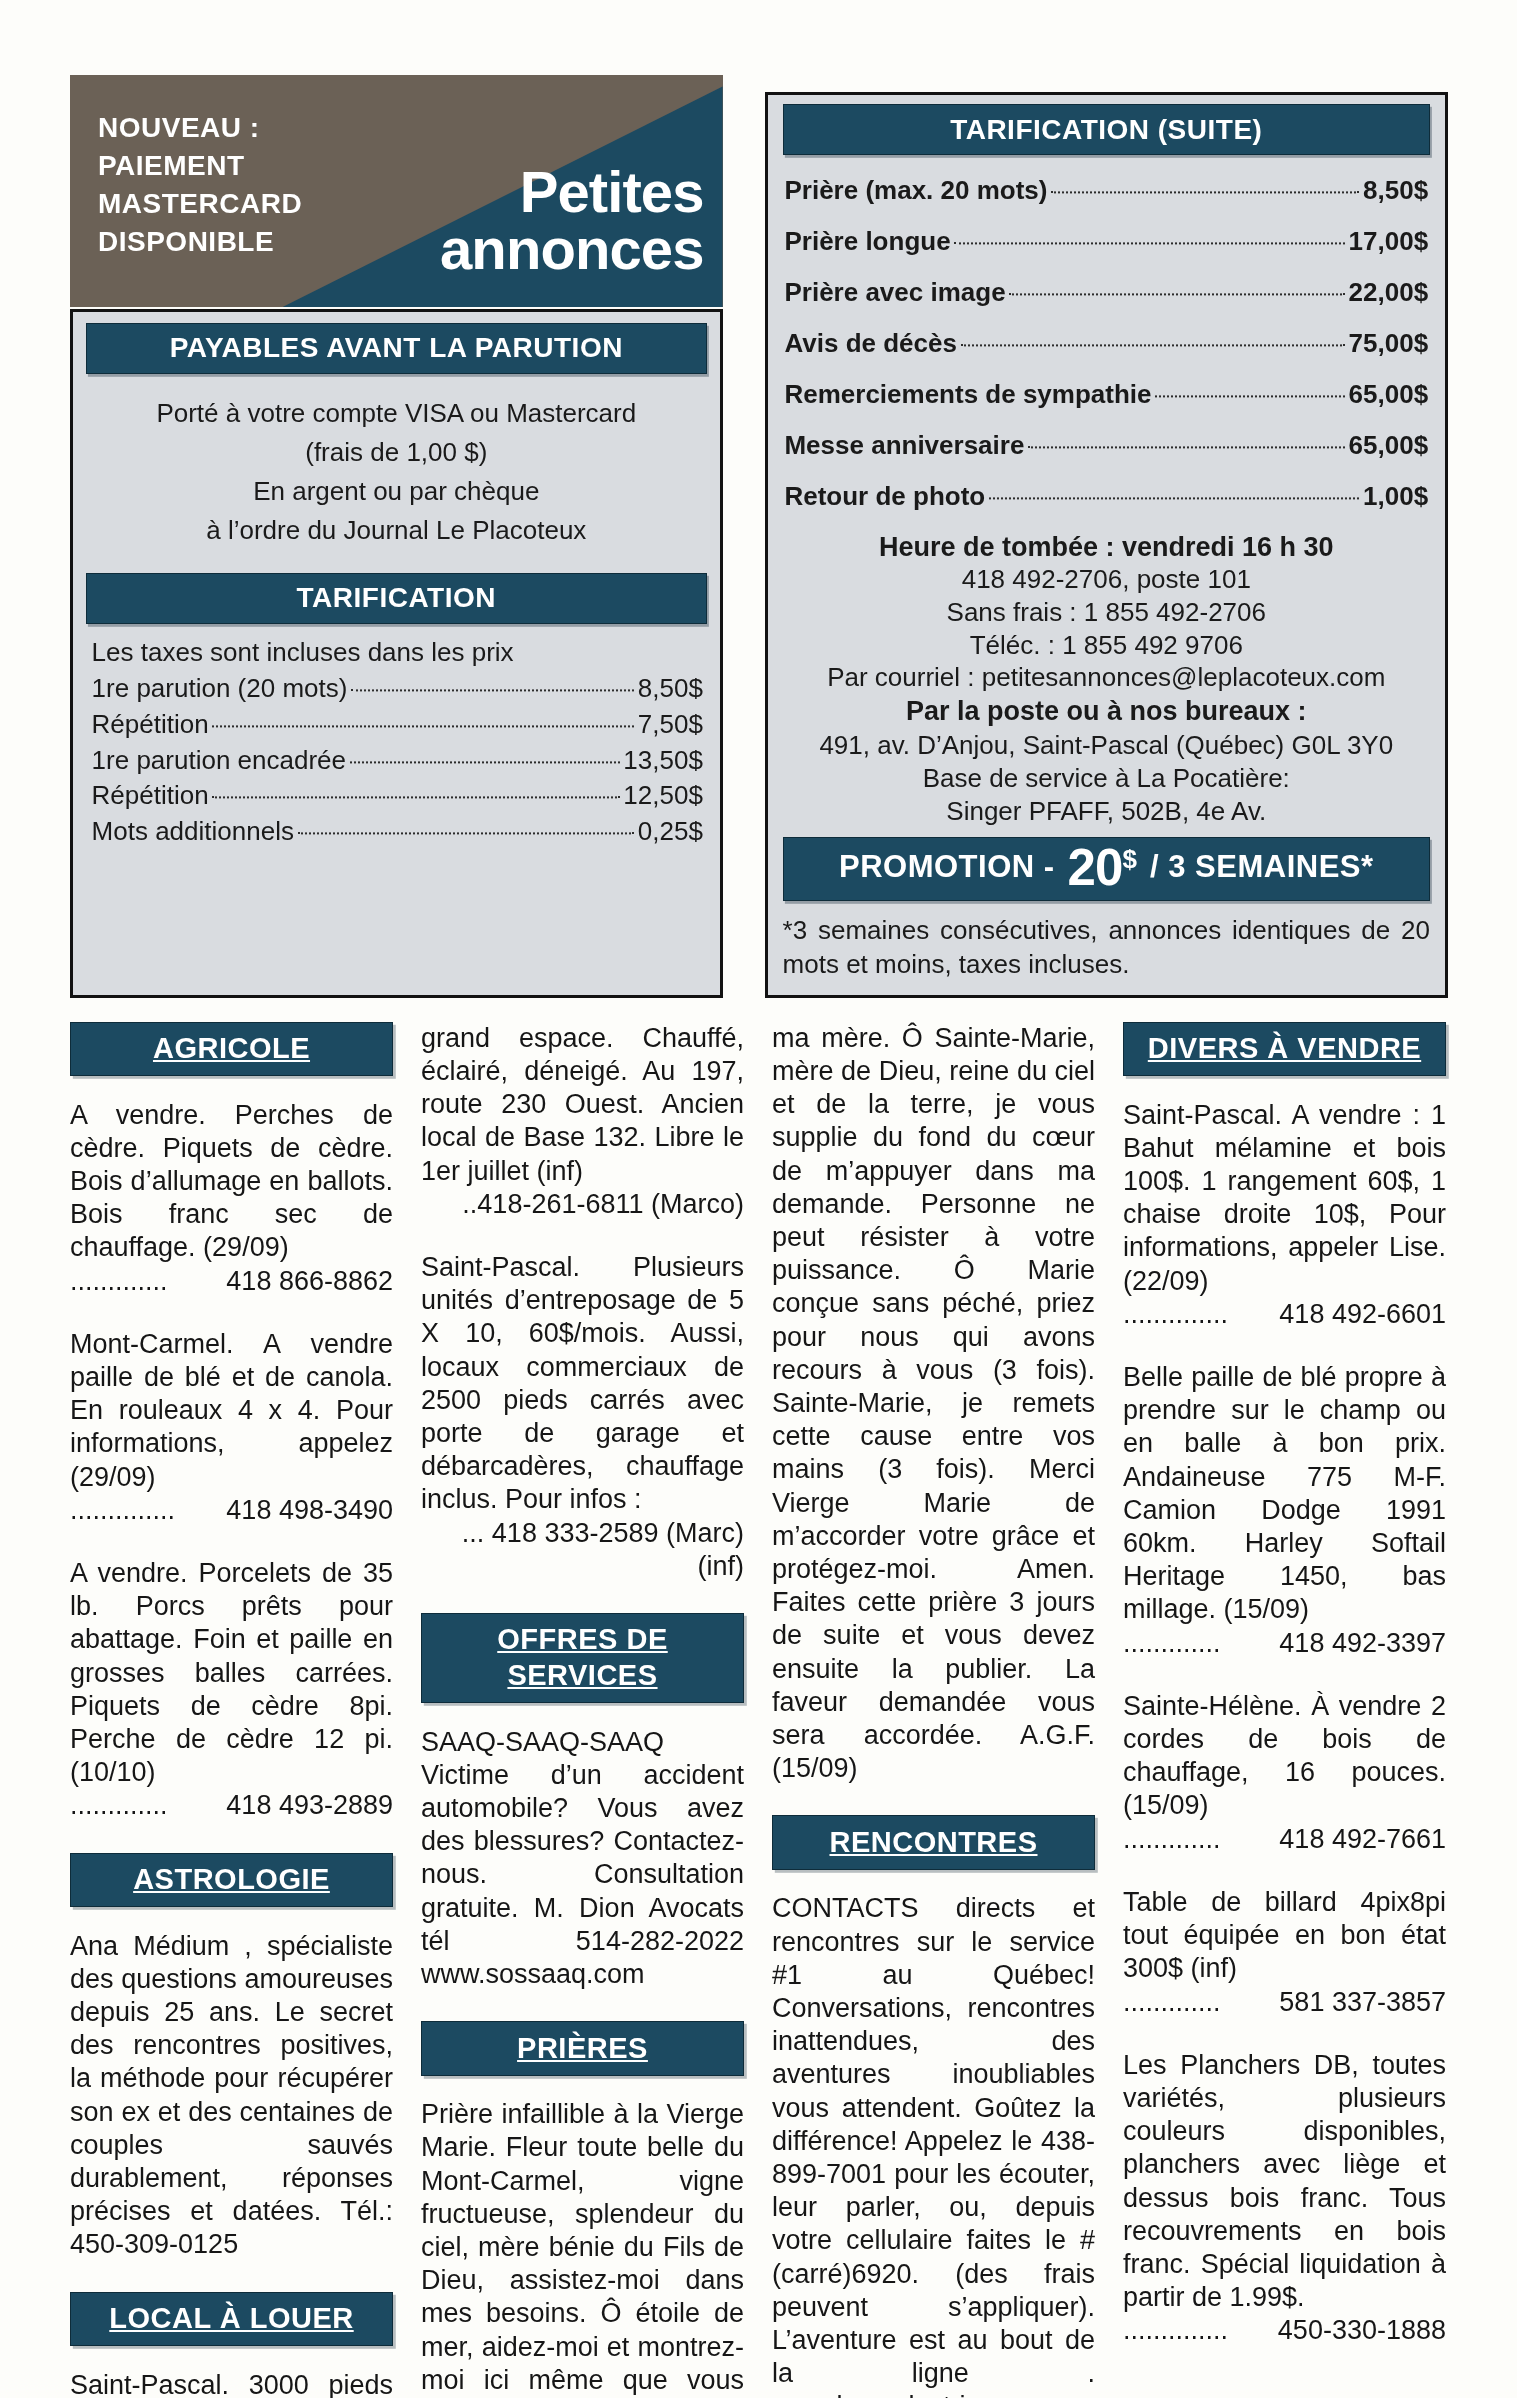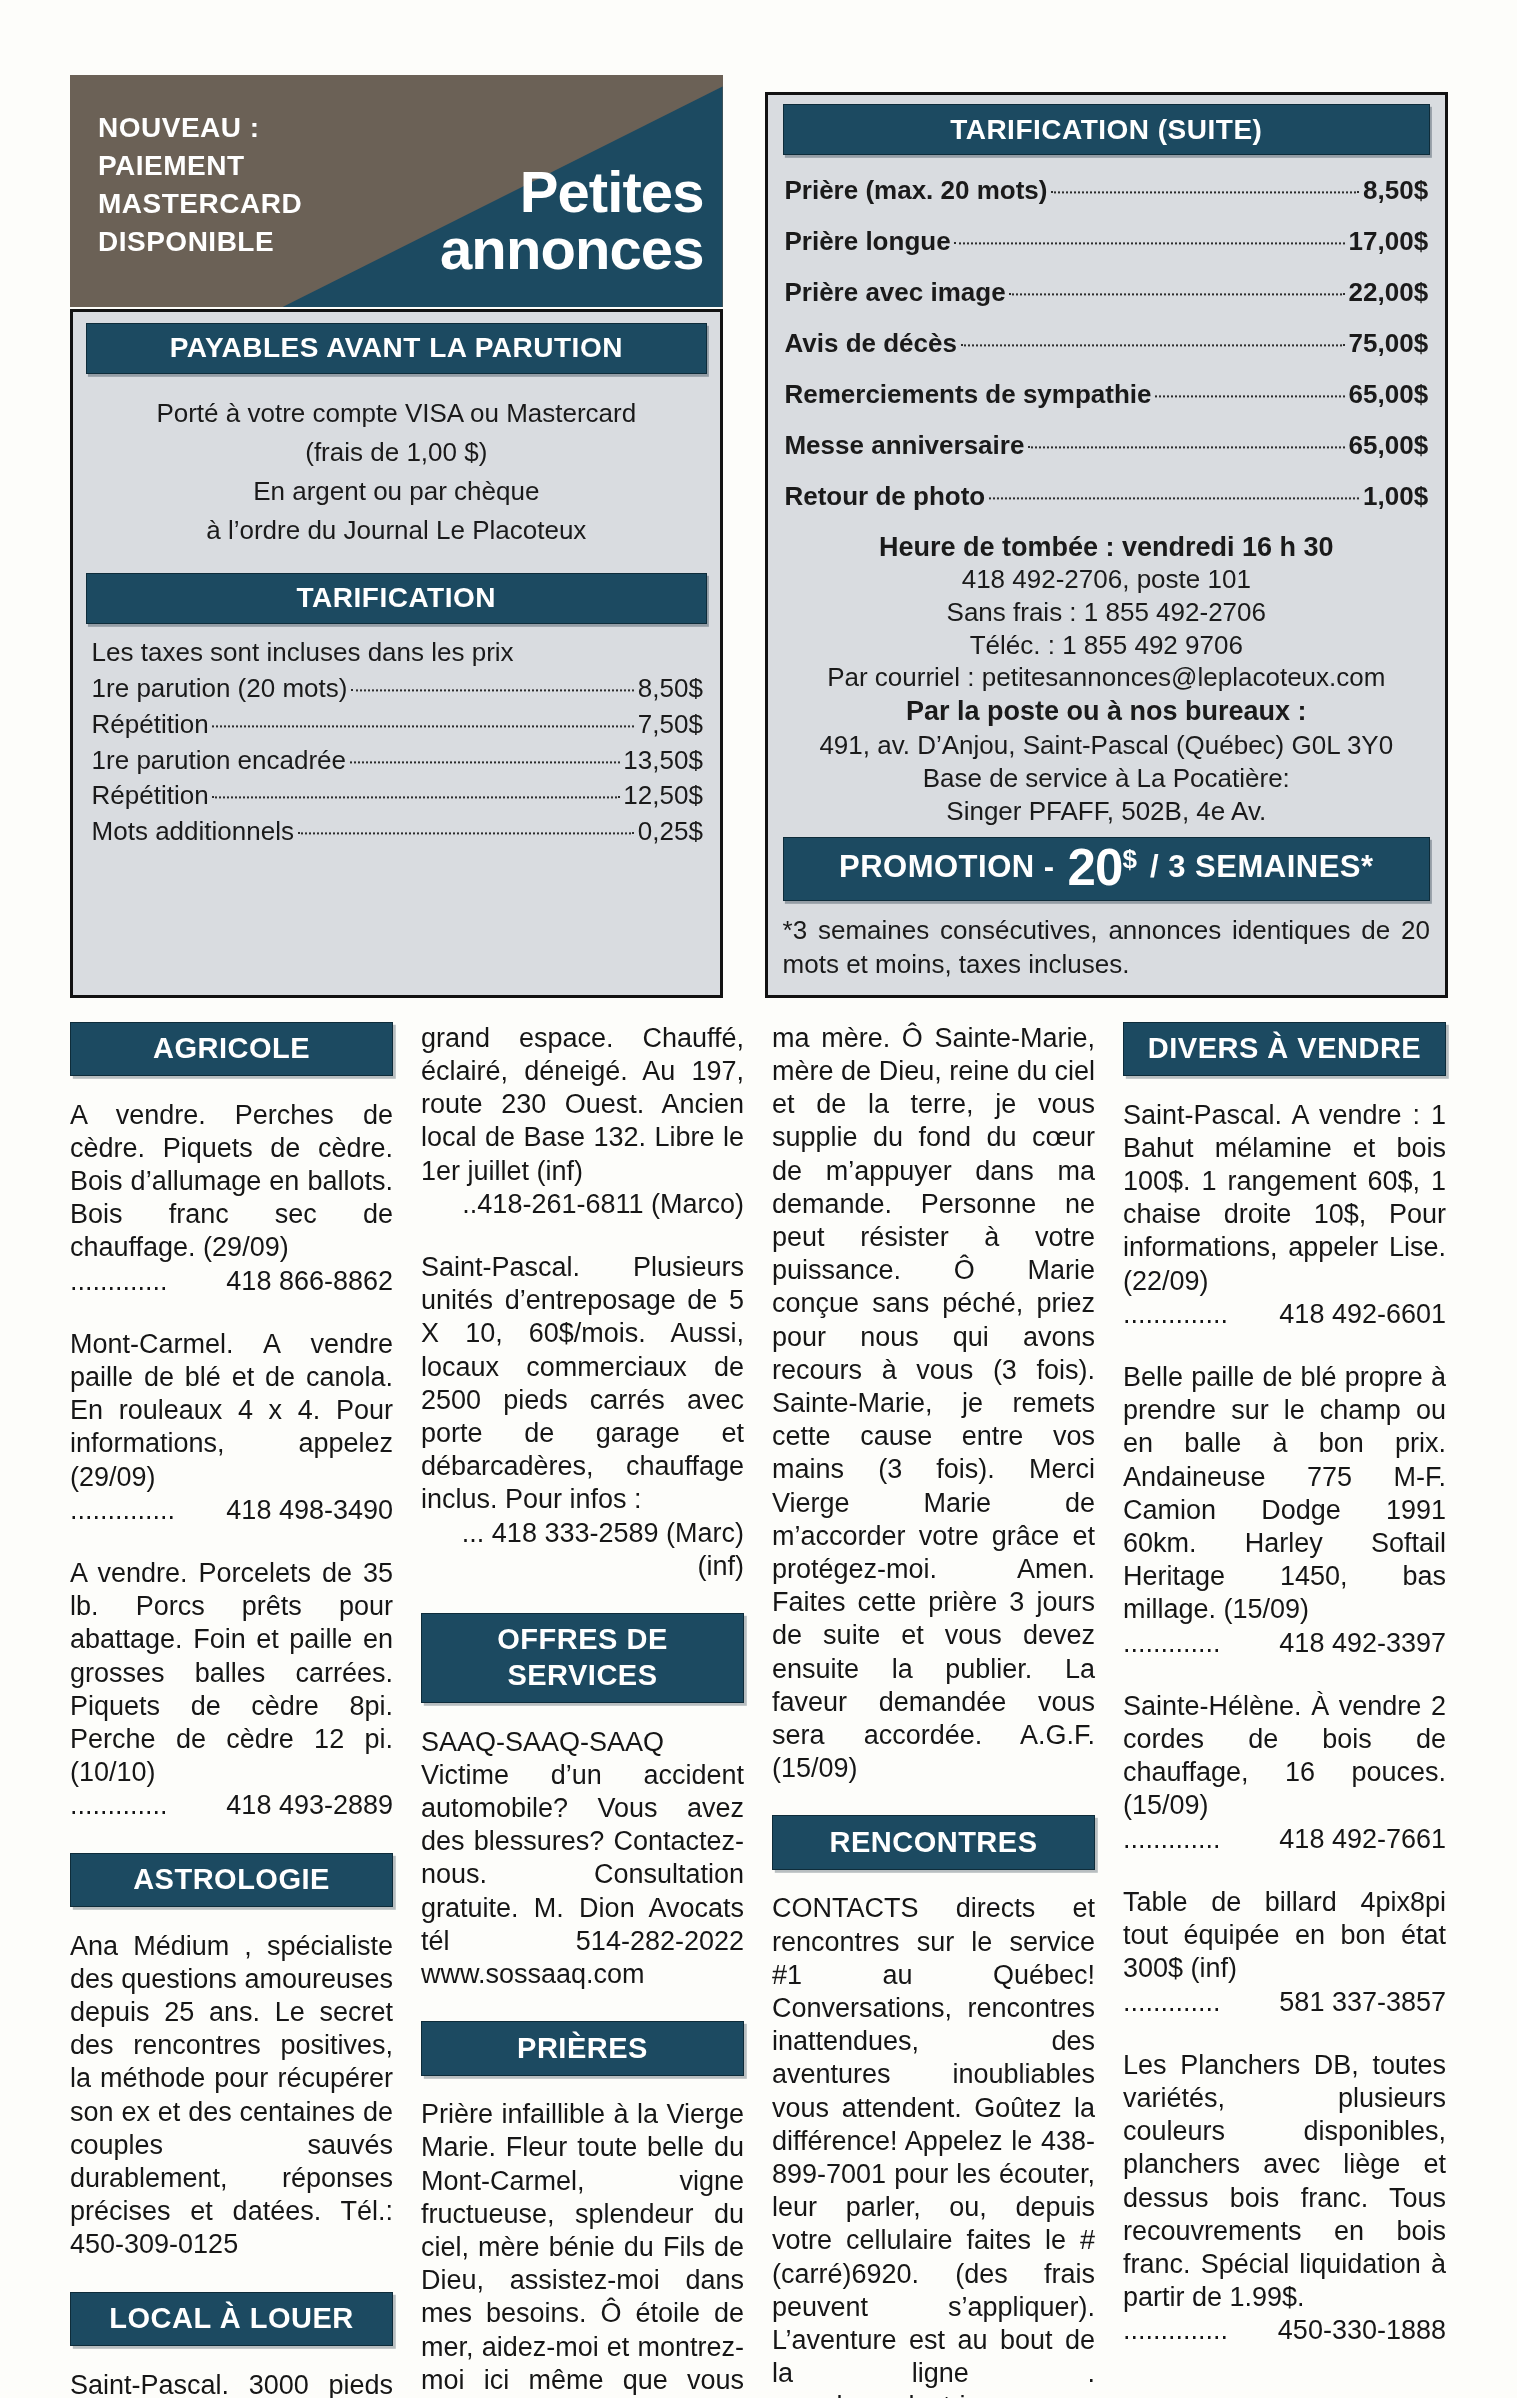--- a/index.html
+++ b/index.html
@@ -42,21 +42,21 @@
                   gap: 13px; padding: 3.7px 0 7.5px; box-shadow: 1.9px 2.8px 0 rgba(20,40,55,.35); }
   .promo-prefix, .promo-suffix { font-weight: 700; font-size: 31px; letter-spacing: 0.5px; }
   .promo-amount { font-weight: 700; font-size: 51px; line-height: 1; letter-spacing: -0.9px; }
   .promo-sup { font-weight: 700; font-size: 26px; vertical-align: 17px; }
   .footnote { font-size: 26px; line-height: 1.3; margin-top: 13px; text-align: justify; }
   
   .columns { display: flex; gap: 28px; margin-top: 24px; flex: 1; align-items: flex-start; }
   .col { width: 323px; font-size: 27px; line-height: 1.23; text-align: justify; color: #161616; }
   .sec { background: #1c4a61; color: #fff; font-weight: 700; text-align: center;
          font-size: 29px; padding: 8.4px 0; margin: 7.5px 0 22.5px; border: 0.9px solid #0e2c3a;
-         box-shadow: 2.8px 2.8px 0 rgba(25,45,60,.3); letter-spacing: 0.5px; text-align: center; }
+         box-shadow: 2.8px 2.8px 0 rgba(25,45,60,.3); letter-spacing: 0.5px; text-align: center; text-decoration: underline; }
   .col .sec:first-child { margin-top: 0; }
   .ad { margin-bottom: 30px; }
   .ad-phone { display: flex; justify-content: space-between; align-items: baseline; }
   .phone-left { text-align: right; }
 </style>
 </head>
 <body>
 
 <div class="header-row">
 

